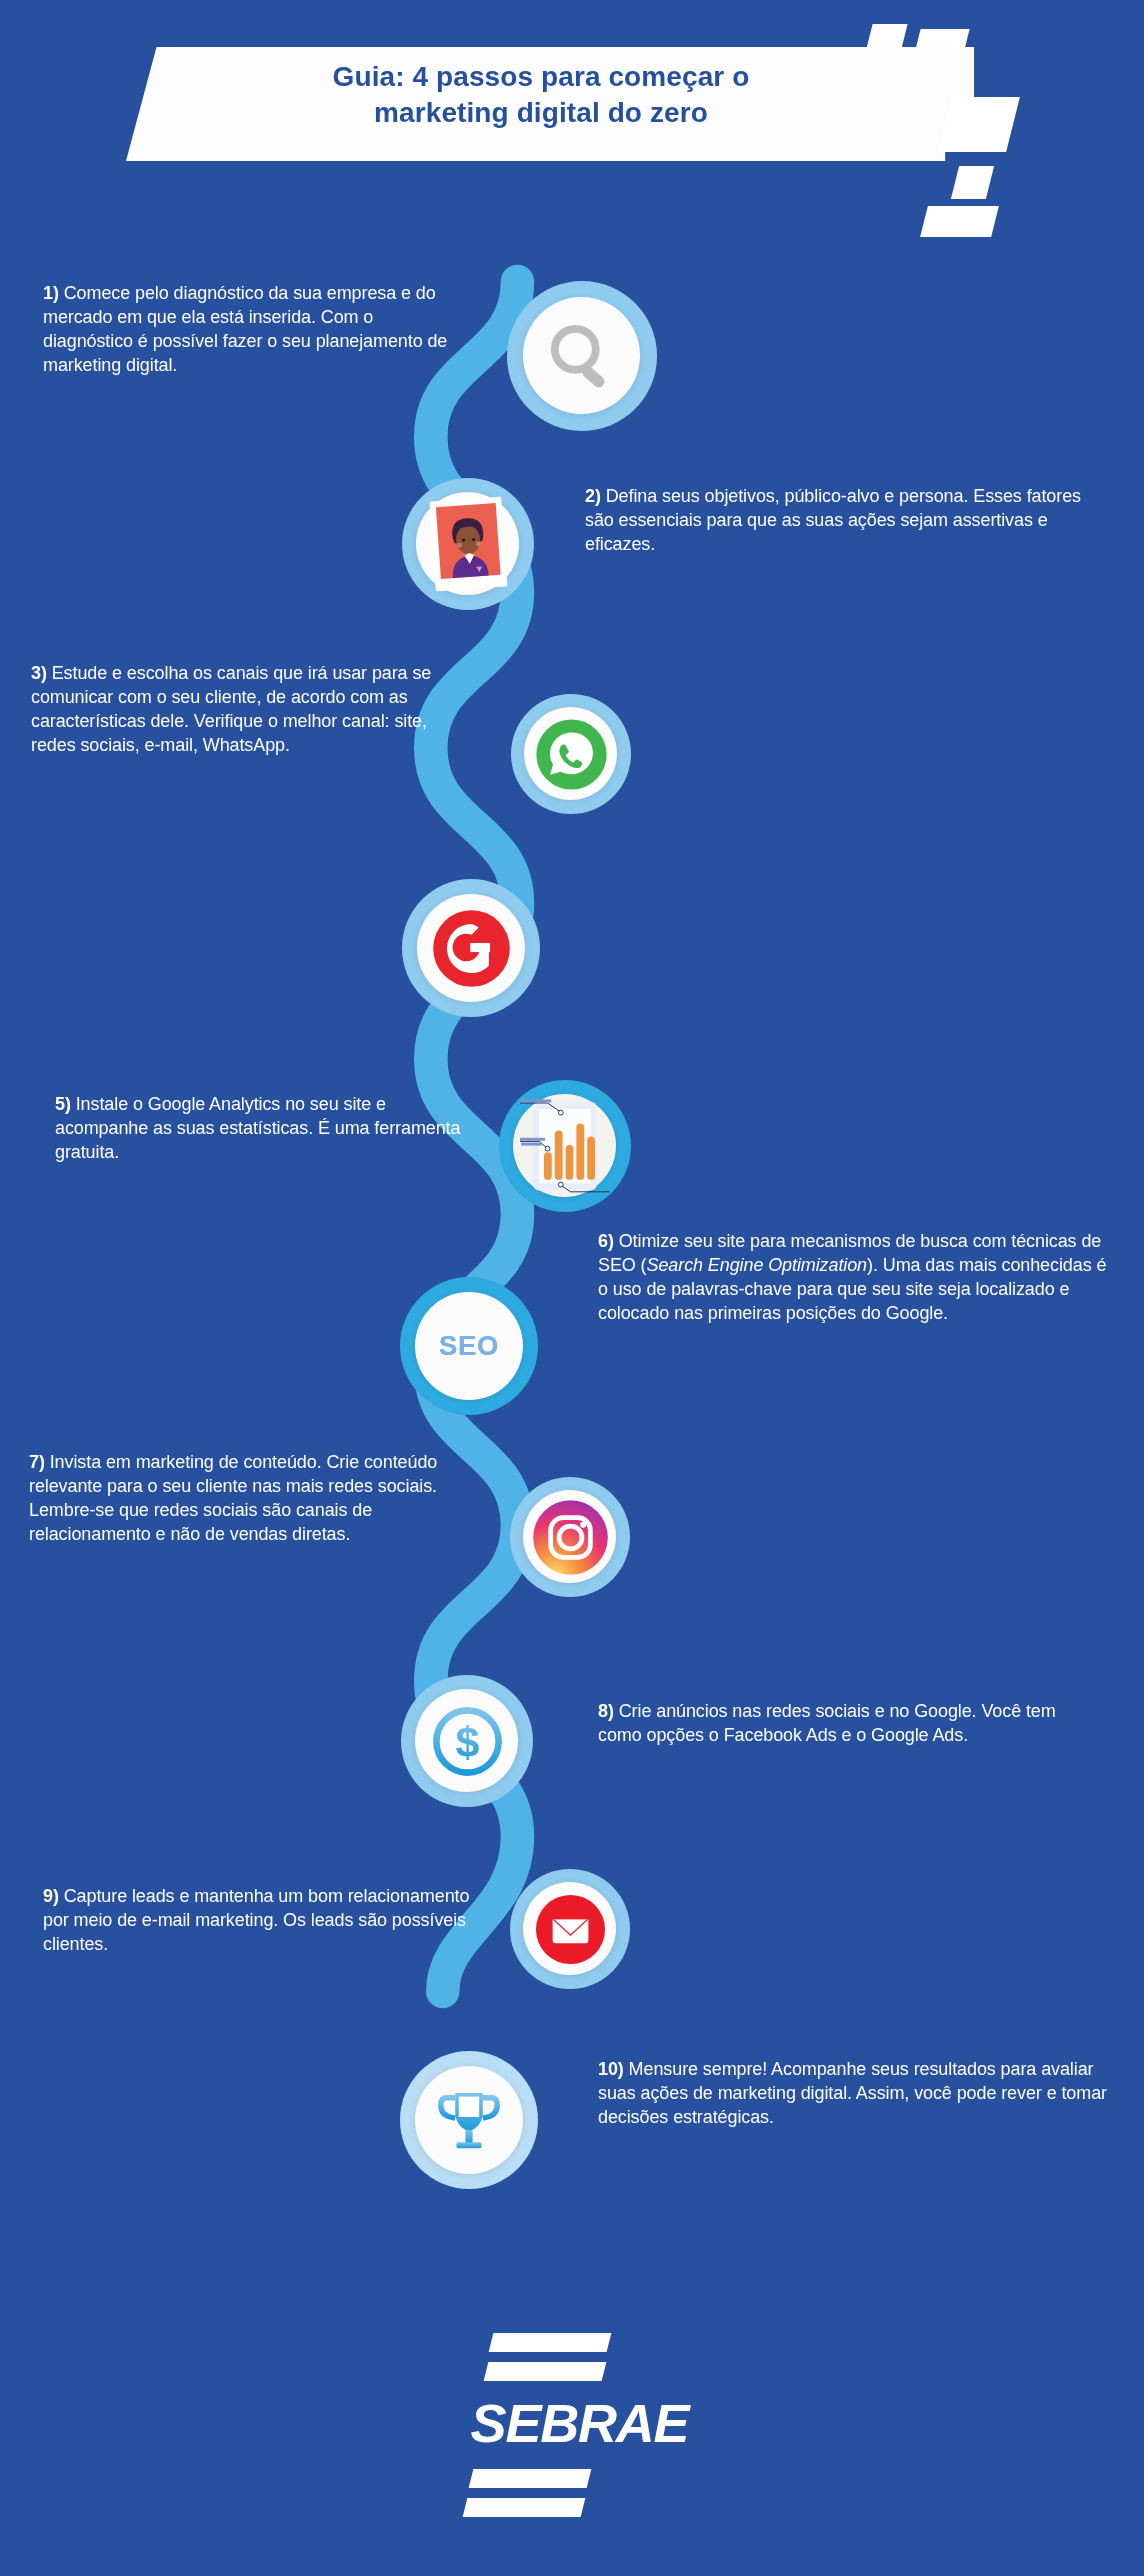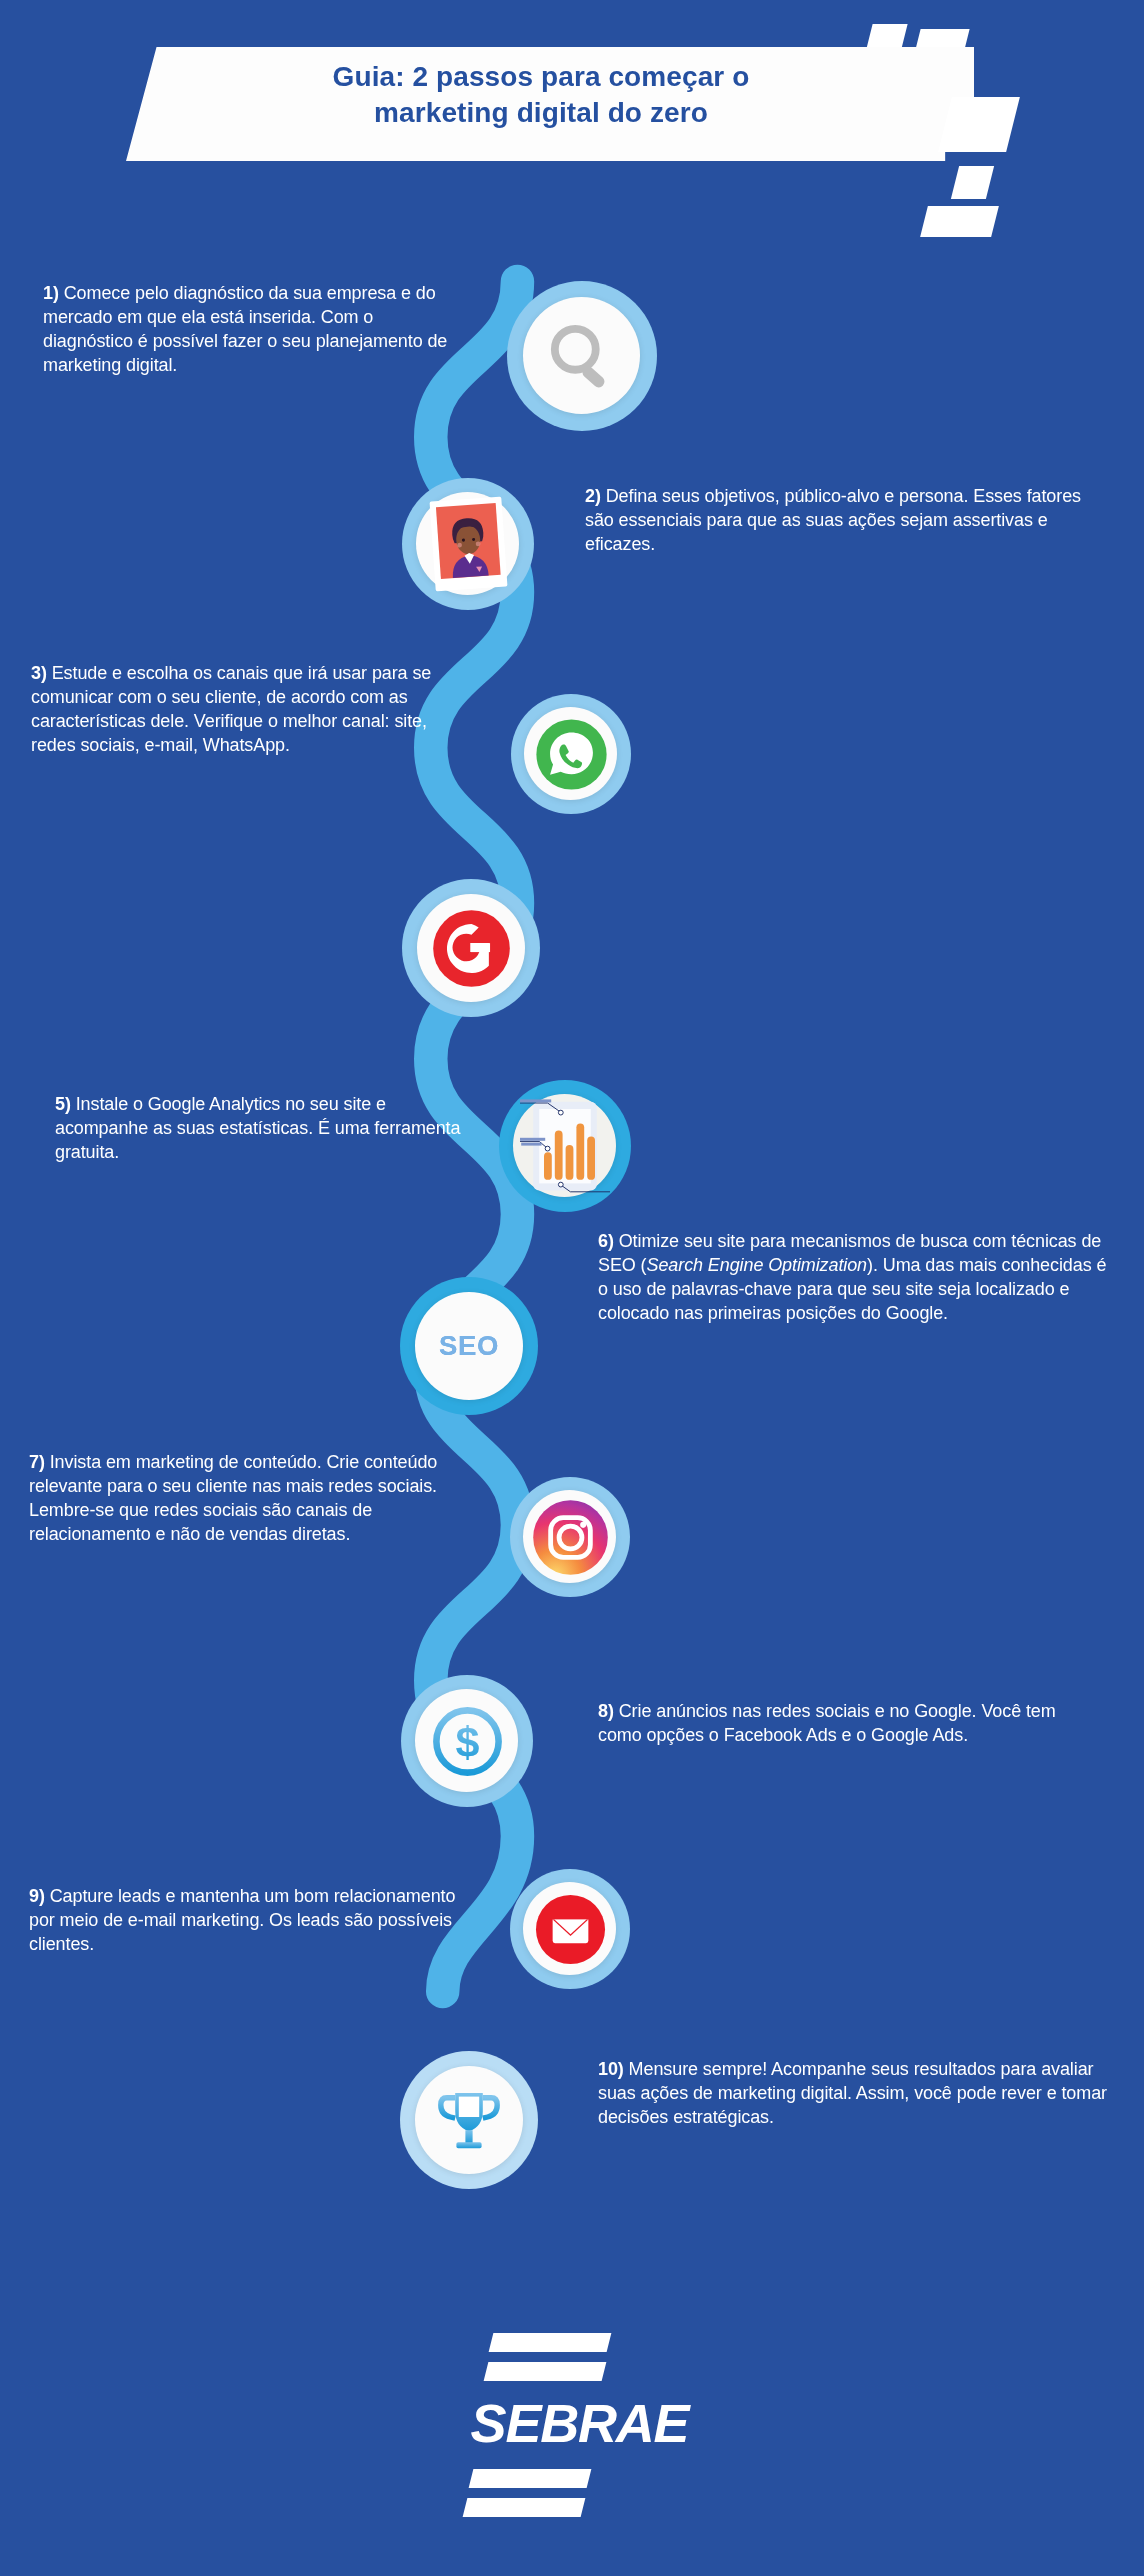--- a/index.html
+++ b/index.html
@@ -122,21 +122,21 @@
 <div class="page">
 
   <div class="header">
     <div class="deco sk d1"></div>
     <div class="deco sk d2"></div>
     <div class="banner"></div>
     <div class="deco sk d3"></div>
     <div class="deco sk d4"></div>
     <div class="deco sk d5"></div>
     <div class="banner-title">
-      <div>Guia: 2 passos para começar o</div>
+      <div>Guia: 4 passos para começar o</div>
       <div>marketing digital do zero</div>
     </div>
   </div>
 
   <div class="timeline">
     <svg width="287" height="2022" viewBox="0 0 480 3380" xmlns="http://www.w3.org/2000/svg">
       <path d="M 265 40
                C 265 170, 120 170, 120 300
                C 120 430, 265 430, 265 560
                C 265 690, 120 690, 120 820
@@ -299,21 +299,21 @@
         </defs>
         <circle cx="66" cy="66" r="52" fill="none" stroke="url(#cg)" stroke-width="11"></circle>
         <text x="66" y="92" text-anchor="middle" font-family="Liberation Sans, sans-serif" font-size="72" font-weight="bold" fill="url(#cg)">$</text>
       </svg>
     </div>
   </div>
   <div class="step-text right" style="left:598px; top:1699px; width:496px;">
     <b>8)</b><span> Crie anúncios nas redes sociais e no Google. Você tem como opções o Facebook Ads e o Google Ads.</span>
   </div>
 
-  <div class="step-text left" style="left:29px; top:1884px; width:431px;">
+  <div class="step-text left" style="left:43px; top:1884px; width:431px;">
     <b>9)</b><span> Capture leads e mantenha um bom relacionamento por meio de e-mail marketing. Os leads são possíveis clientes.</span>
   </div>
   <div class="node" style="left:510px; top:1869px; width:120px; height:120px;">
     <div class="halo"></div>
     <div class="disc" style="width:93px;height:93px;left:13px;top:13px;"></div>
     <div class="glyph" style="width:93px;height:93px;">
       <svg width="75" height="75" viewBox="0 0 126 126">
         <circle cx="63" cy="63" r="58" fill="#ea1b27"></circle>
         <path d="M33 46 l60 0 l0 36 a4 4 0 0 1 -4 4 l-52 0 a4 4 0 0 1 -4 -4 z" fill="#ffffff"></path>
         <path d="M33 46 l30 28 l30 -28 z" fill="#ea1b27"></path>

